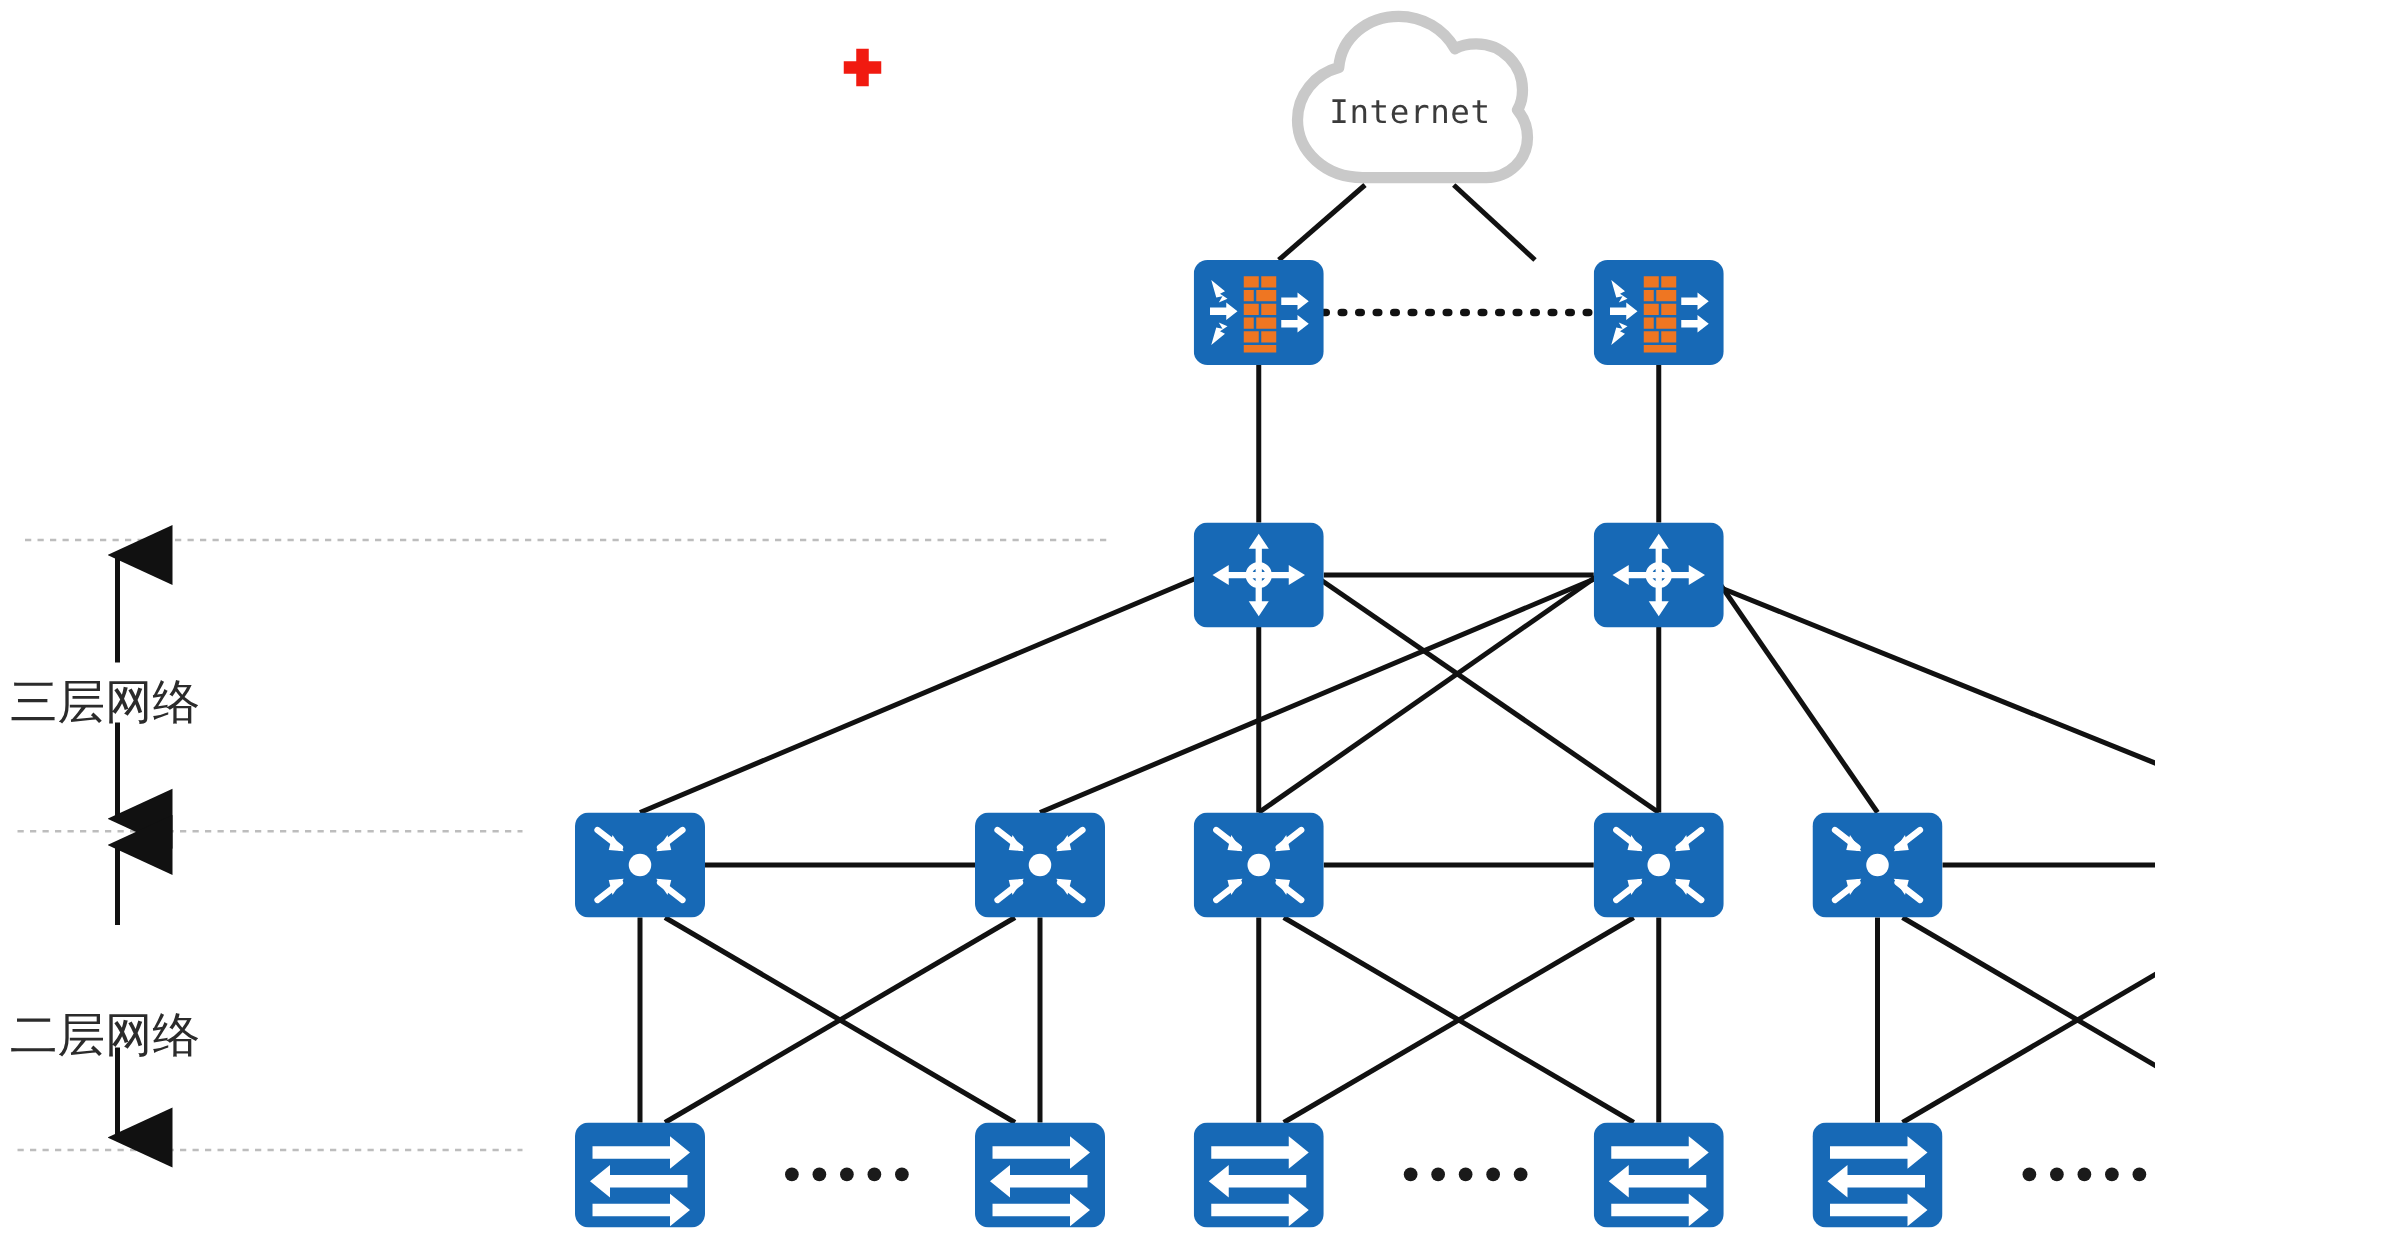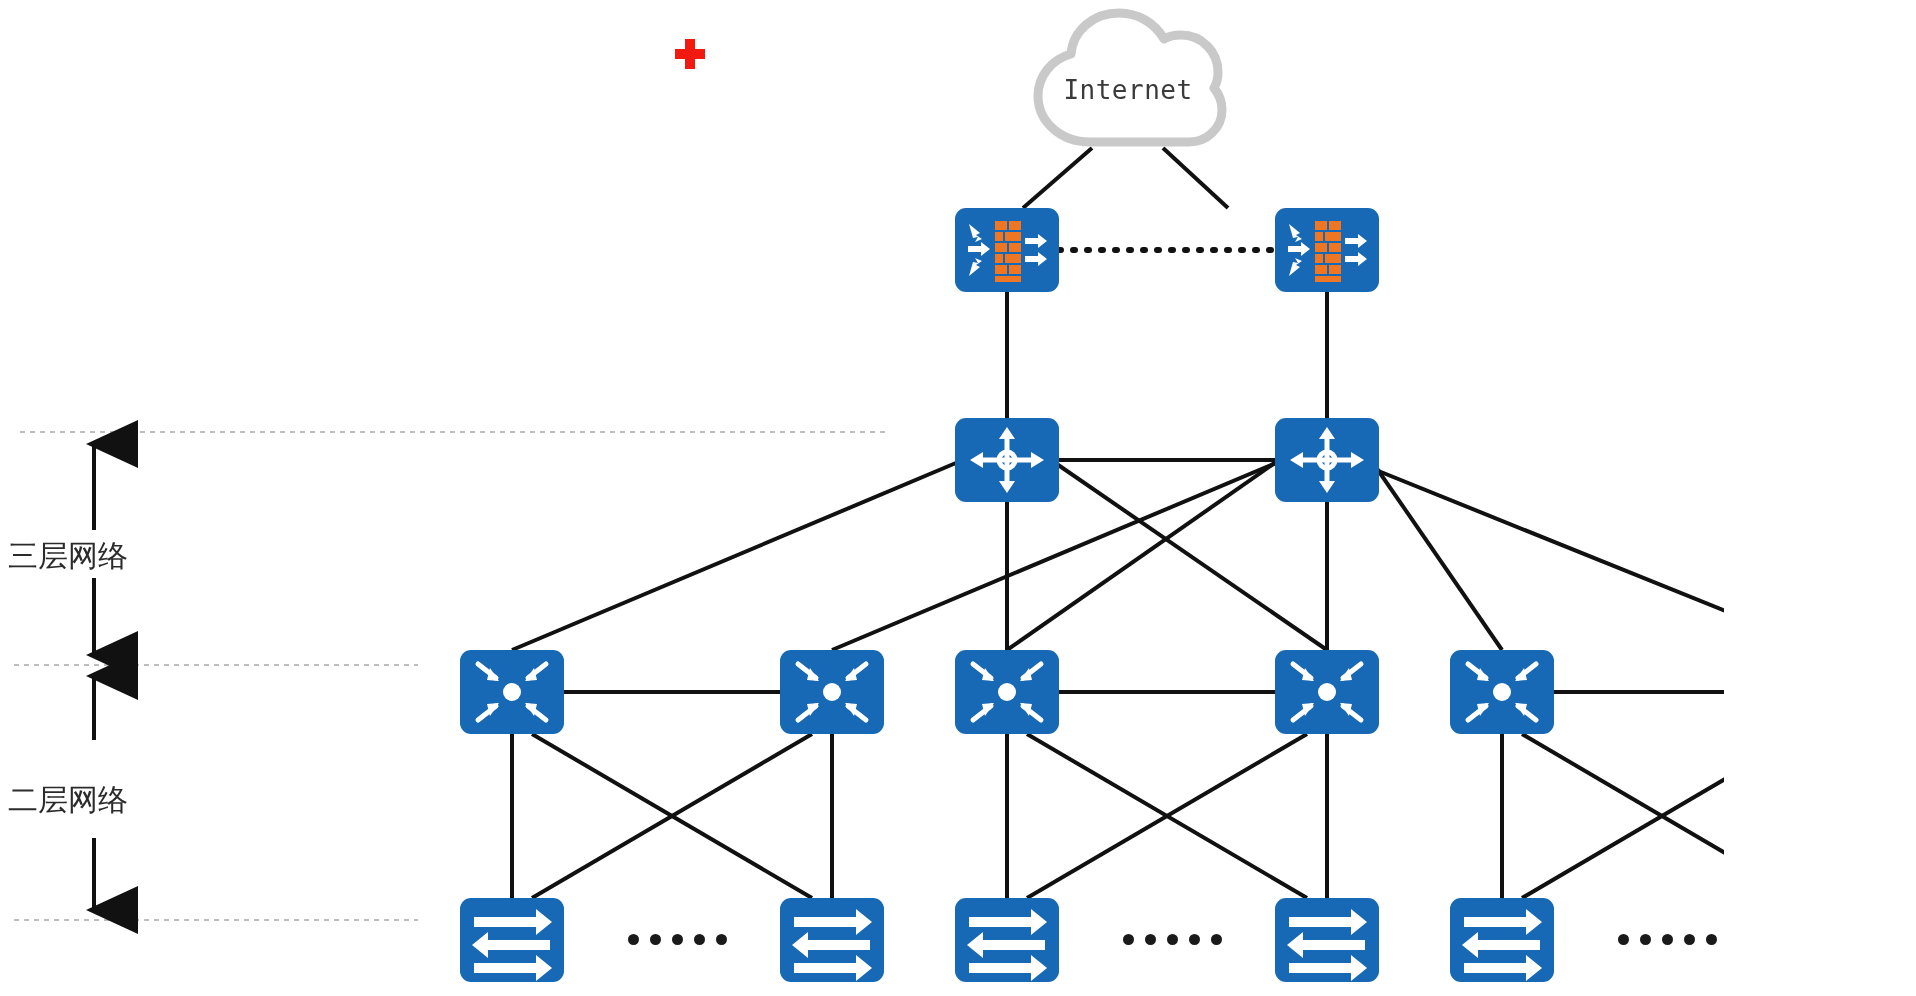--- a/index.html
+++ b/index.html
@@ -52,21 +52,21 @@
     font-size: 26px;
     color: #3b3b3b;
     letter-spacing: 0.5px;
     padding-top: 18px;
     box-sizing: border-box;
   }
 
   .zone-label {
     position: absolute;
     font-family: "DejaVu Sans", sans-serif;
-    font-size: 30px;
+    font-size: 38px;
     color: #2b2b2b;
     white-space: nowrap;
   }
   .zone-label.accent {
     color: #e8837a;
   }
 
   .ellipsis {
     position: absolute;
     display: flex;
@@ -456,15 +456,15 @@
   </div>
   <div class="ellipsis" style="left:1618px; top:934px;">
     <i></i>
     <i></i>
     <i></i>
     <i></i>
     <i></i>
   </div>
 
   <div class="zone-label" style="left:8px; top:536px;">三层网络</div>
-  <div class="zone-label" style="left:8px; top:780px;">二层网络</div>
+  <div class="zone-label" style="left:8px; top:803px;">二层网络</div>
 
 </div>
 
 </body></html>

